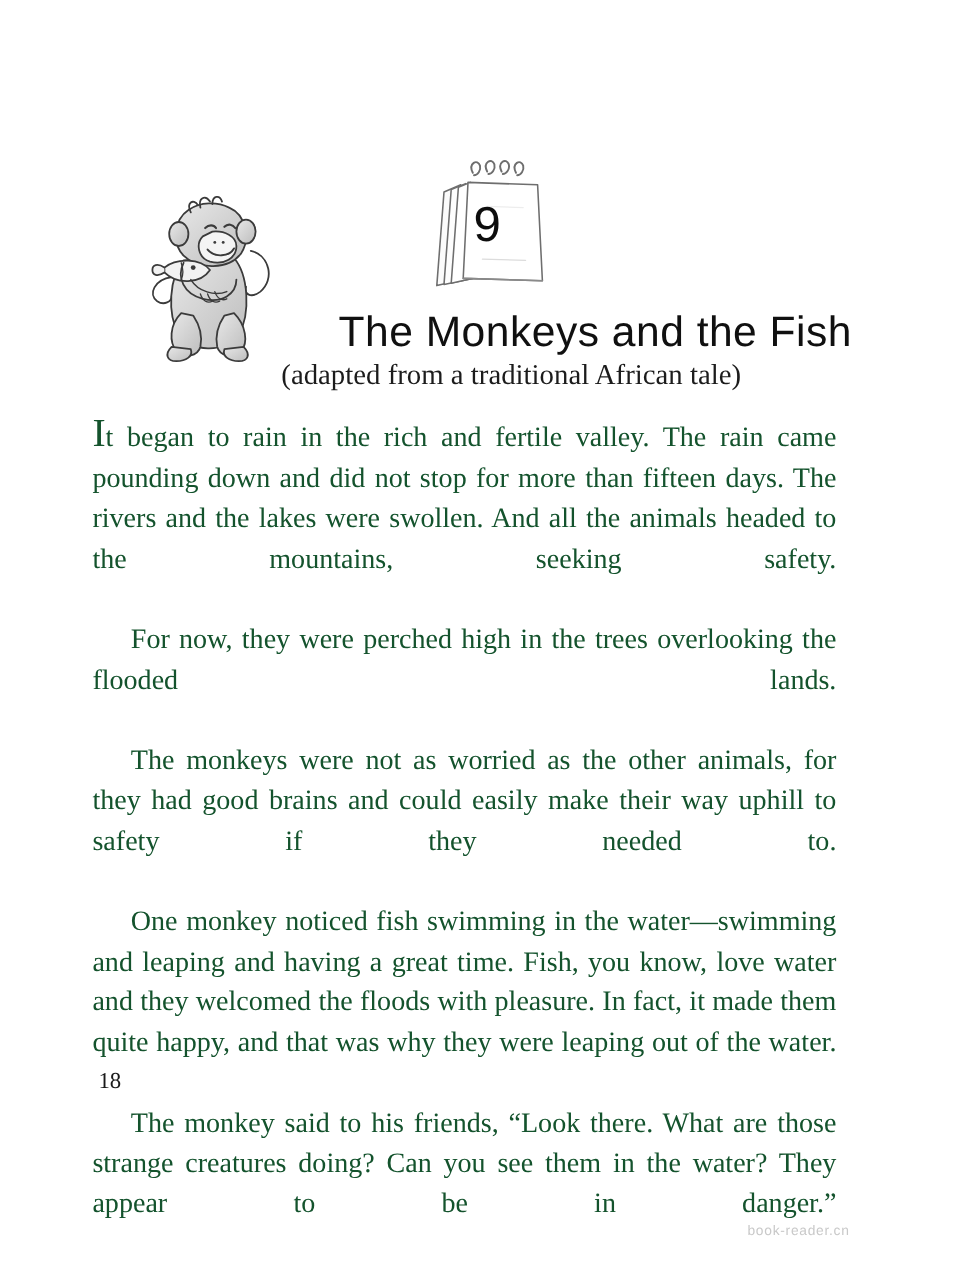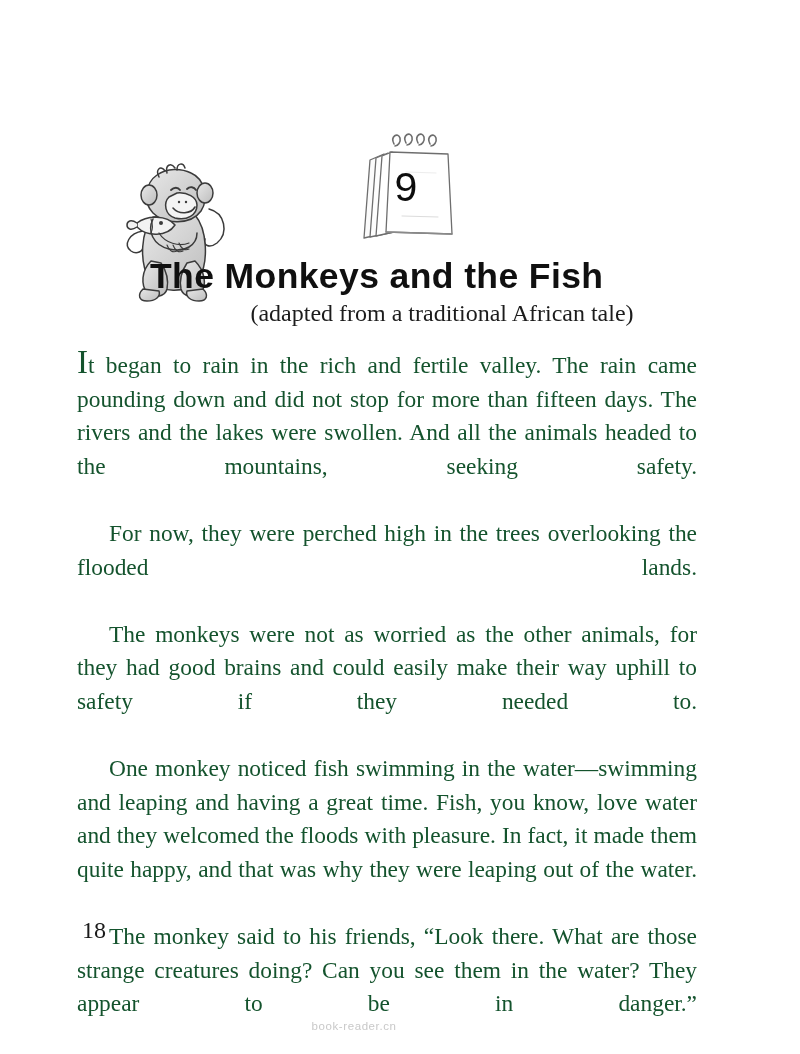--- a/index.html
+++ b/index.html
@@ -56,32 +56,32 @@
     font-weight: 400;
     color: #0d0d0d;
     letter-spacing: 0px;
   }
 
   .chapter-title {
     position: absolute;
     left: 150px;
     top: 232px;
     width: 560px;
-    text-align: left;
+    text-align: right;
     font-family: "Liberation Sans", "DejaVu Sans", sans-serif;
-    font-weight: 700;
+    font-weight: 400;
     font-size: 35.5px;
     letter-spacing: 0.4px;
     color: #101010;
     white-space: nowrap;
   }
 
   .chapter-subtitle {
     position: absolute;
-    left: 132px;
+    left: 116px;
     top: 300px;
     width: 620px;
     text-align: center;
     font-family: "Liberation Serif", "DejaVu Serif", serif;
     font-size: 24px;
     color: #1c1c1c;
     white-space: nowrap;
   }
 
   
@@ -111,30 +111,30 @@
   .story-paragraph::after {
     content: "";
     display: inline-block;
     width: 100%;
   }
 
   
   .page-number {
     position: absolute;
     left: 82px;
-    top: 917px;
-    font-size: 24px;
+    top: 891px;
+    font-size: 19px;
     color: #1a1a1a;
   }
   .site-watermark {
     position: absolute;
     left: 0;
     top: 1020px;
     width: 708px;
-    text-align: center;
+    text-align: right;
     font-family: "Liberation Sans", "DejaVu Sans", sans-serif;
     font-size: 11.5px;
     letter-spacing: 0.6px;
     color: #c9c9c9;
   }
 </style>
 </head>
 <body>
 
 <div class="page">

